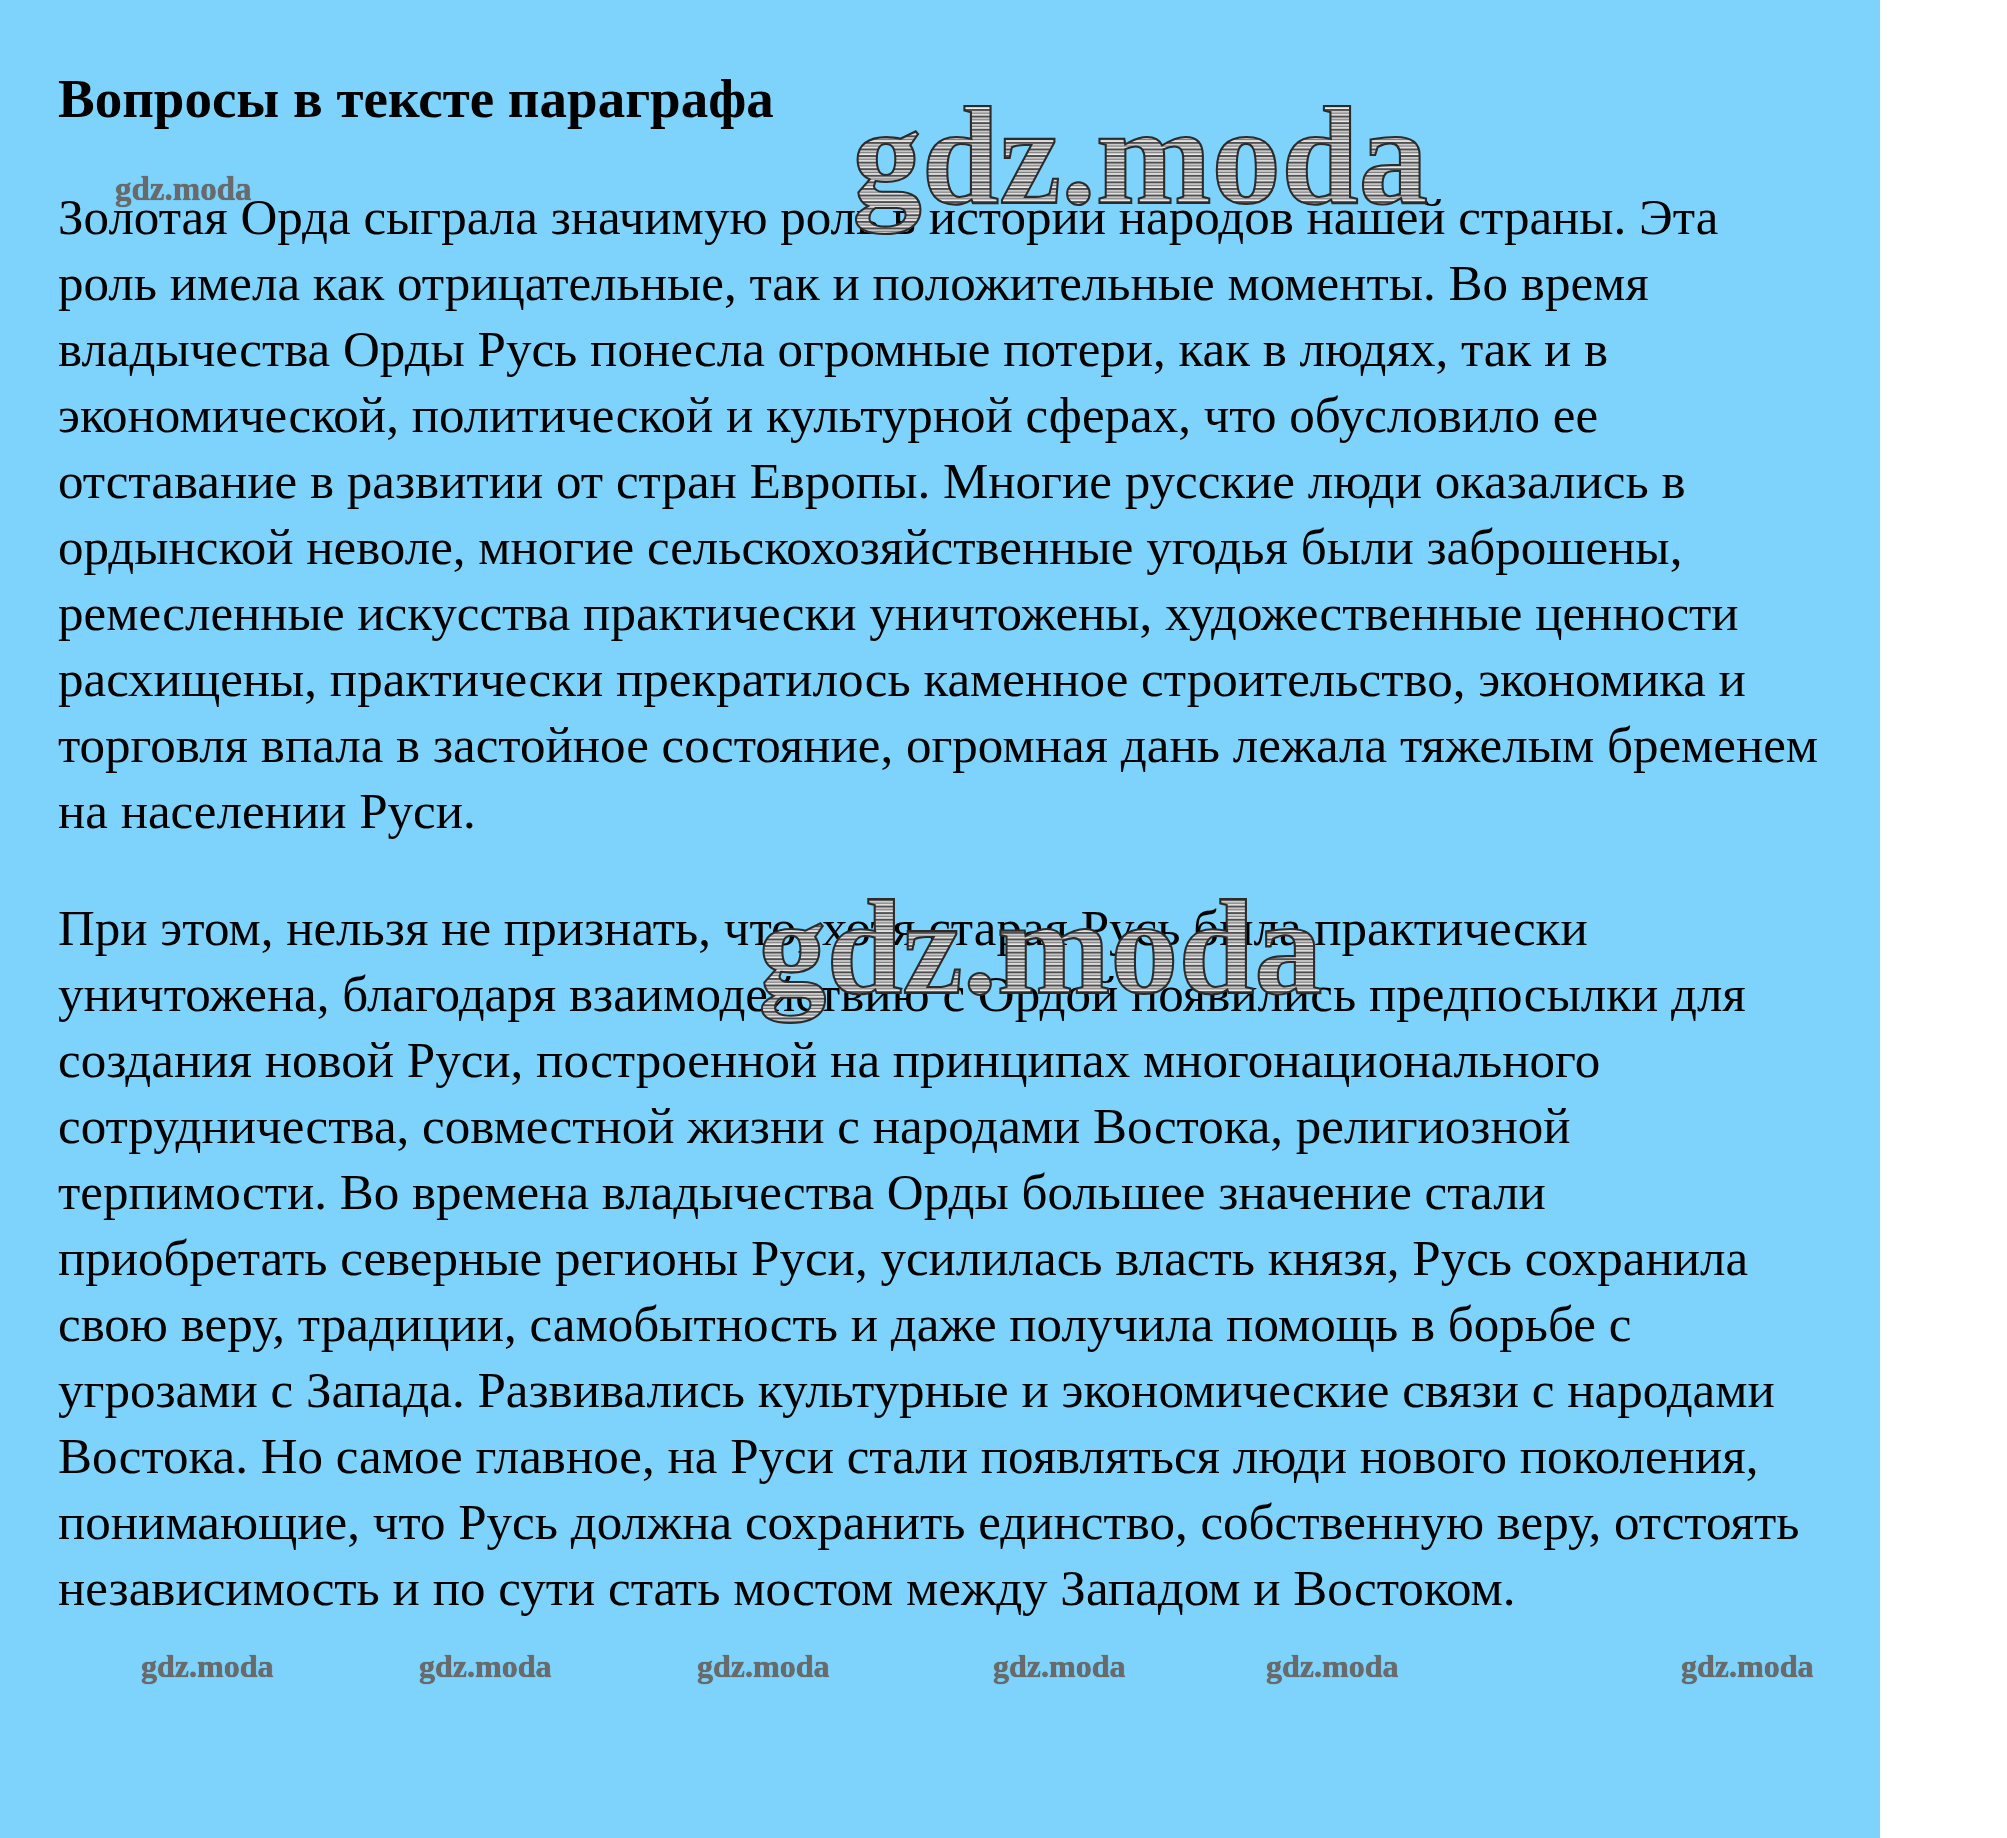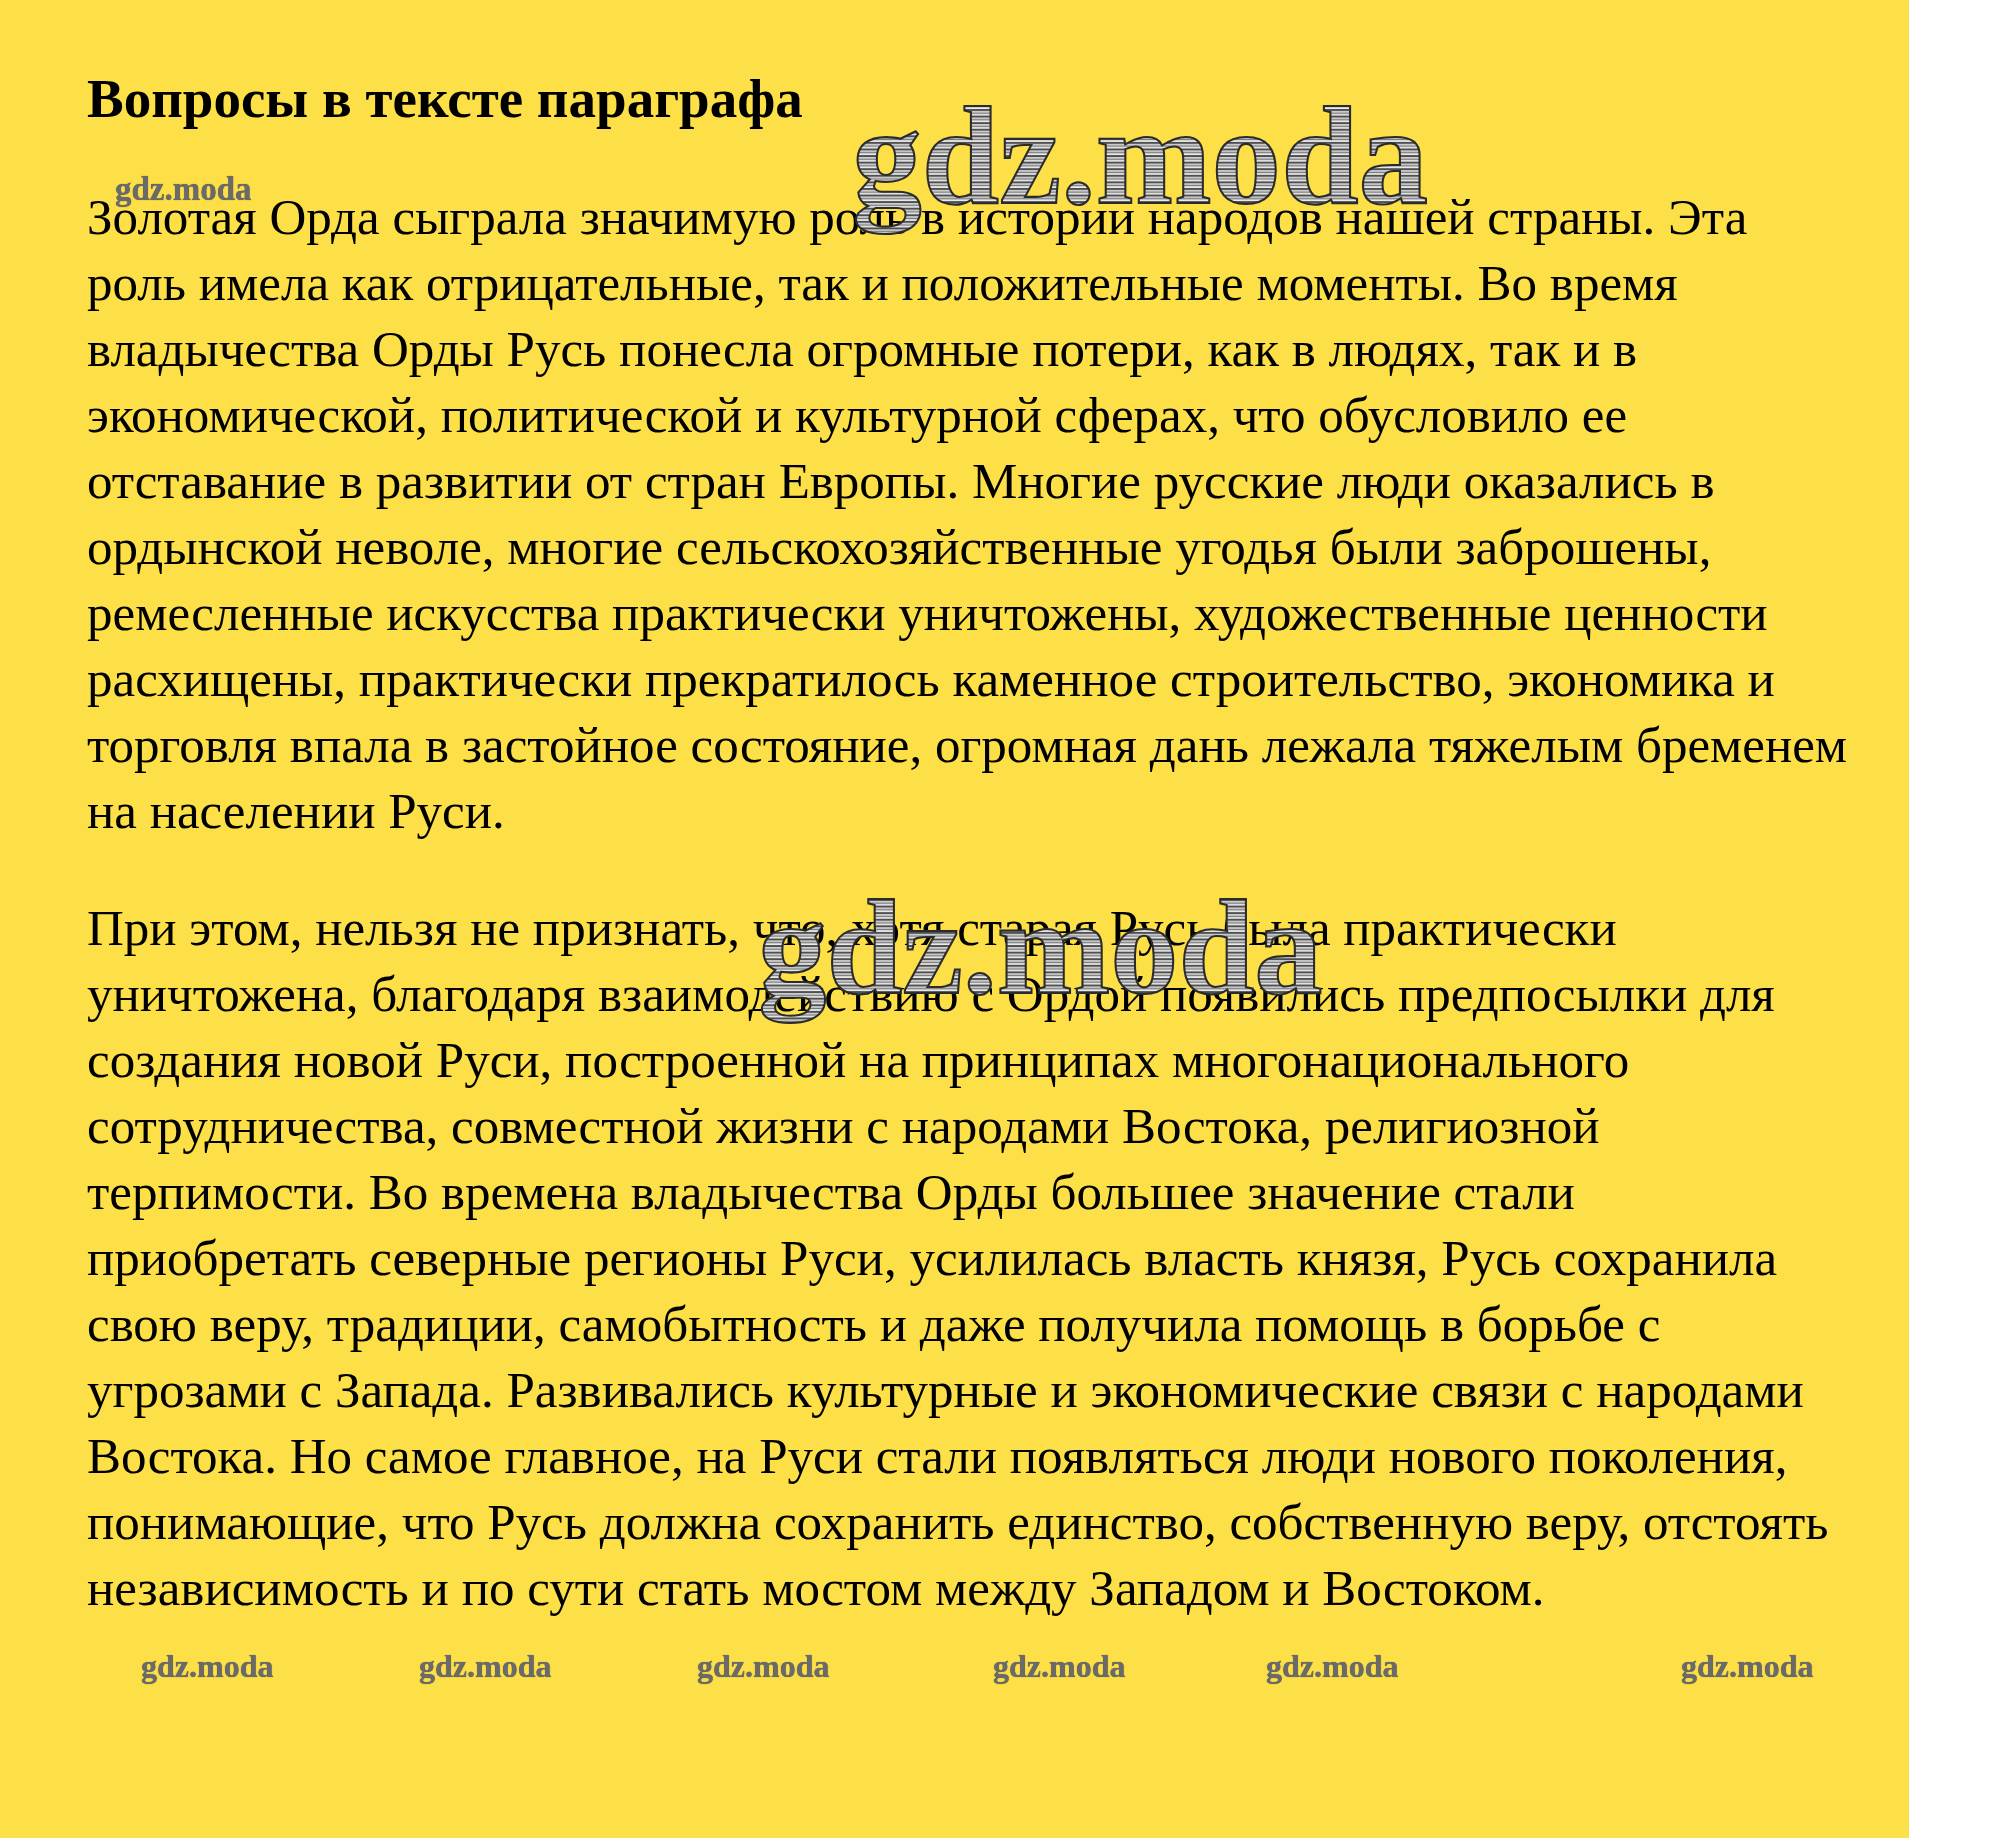--- a/index.html
+++ b/index.html
@@ -4,25 +4,24 @@
 <style>
   html, body {
     margin: 0;
     padding: 0;
     background: #ffffff;
   }
   .page {
     position: relative;
     width: 1880px;
     height: 1839px;
-    background: #fde047;
+    background: #7dd3fc;
     color: #000000;
     font-family: "Liberation Serif", "DejaVu Serif", serif;
     overflow: hidden;
-    padding-left: 29px;
   }
   .content {
     padding: 0 58px;
   }
   .h-title {
     font-size: 55px;
     line-height: 66px;
     font-weight: bold;
     margin: 66px 0 0 0;
     max-width: 1850px;

